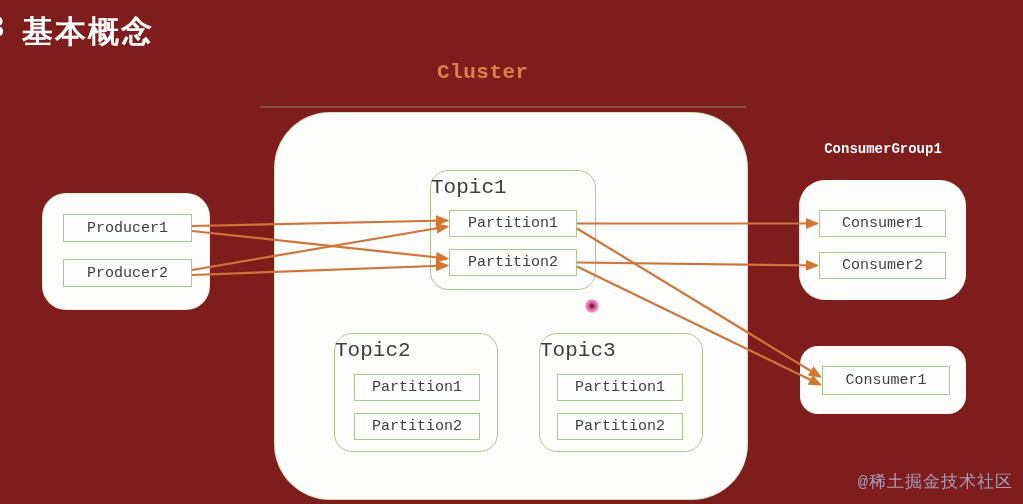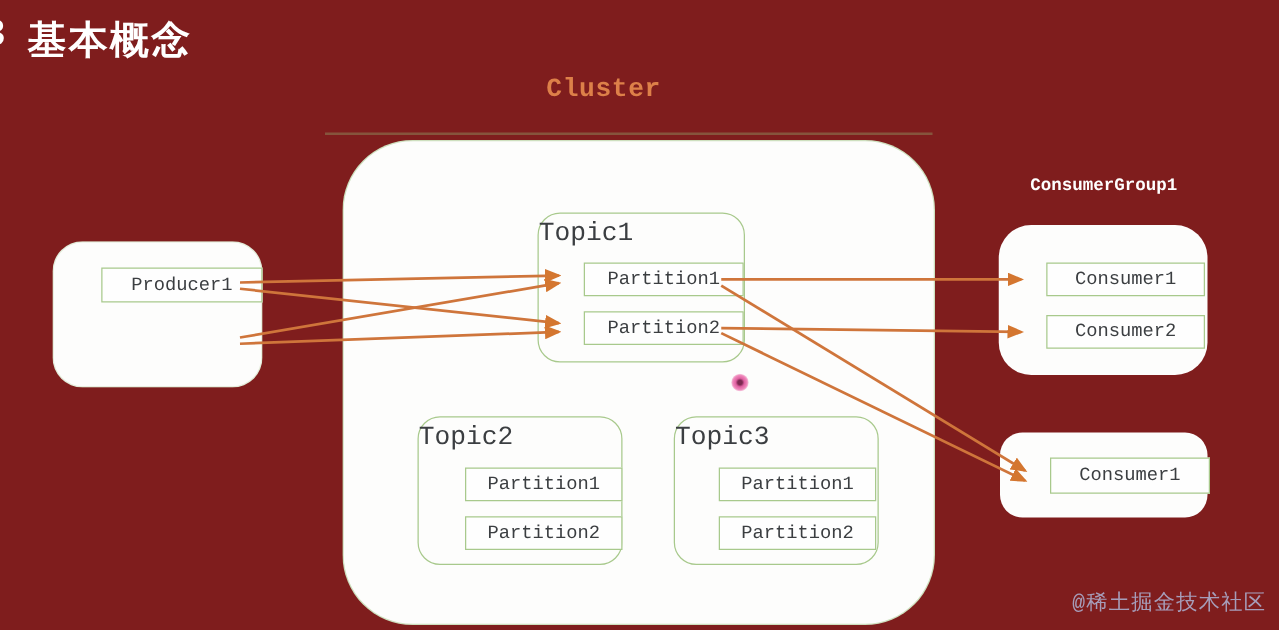--- a/index.html
+++ b/index.html
@@ -28,21 +28,21 @@
   .faint-line {
     position:absolute; left:260px; top:106px; width:486px; height:2px;
     background:rgba(150,190,120,0.35);
   }
   .producers-box { left:42px; top:193px; width:166px; height:115px; border-radius:24px; border:1px solid rgba(170,200,140,0.3); }
   .cg1-box { left:799px; top:180px; width:167px; height:120px; border-radius:26px; }
   .cg2-box { left:800px; top:346px; width:166px; height:68px; border-radius:18px; }
   .node {
     position:absolute; display:flex; align-items:center; justify-content:center;
     background:#fefefe; border:1px solid #a8c98c;
-    color:#3b3e41; font-size:15px; box-sizing:border-box;margin-left:18px;
+    color:#3b3e41; font-size:15px; box-sizing:border-box;
   }
   .topic {
     position:absolute; border:1.5px solid #a8c98c; border-radius:18px;
     background:#fdfdfc; box-sizing:border-box;
   }
   .topic-title { margin-top:5px; font-size:21px; color:#3b3e41; }
   .group-label {
     position:absolute; color:#ffffff; font-size:14px; font-weight:600; text-align:center;
   }
   .arrows { position:absolute; left:0; top:0; pointer-events:none; }
@@ -63,20 +63,21 @@
   <div class="title-partial">3</div>
   <div class="page-title">基本概念</div>
 
   <div class="cluster-label">Cluster</div>
   <div class="faint-line"></div>
 
   <div class="whitebox cluster-box"></div>
 
   <div class="whitebox producers-box"></div>
   <div class="node" style="left:63px; top:214px; width:129px; height:28px;">Producer1</div>
+  <div class="node" style="left:63px; top:259px; width:129px; height:28px;">Producer2</div>
 
   <div class="topic" style="left:430px; top:170px; width:166px; height:120px;">
     <div class="topic-title">Topic1</div>
   </div>
   <div class="node" style="left:449px; top:210px; width:128px; height:27px;">Partition1</div>
   <div class="node" style="left:449px; top:249px; width:128px; height:27px;">Partition2</div>
 
   <div class="topic" style="left:334px; top:333px; width:164px; height:119px;">
     <div class="topic-title">Topic2</div>
   </div>

